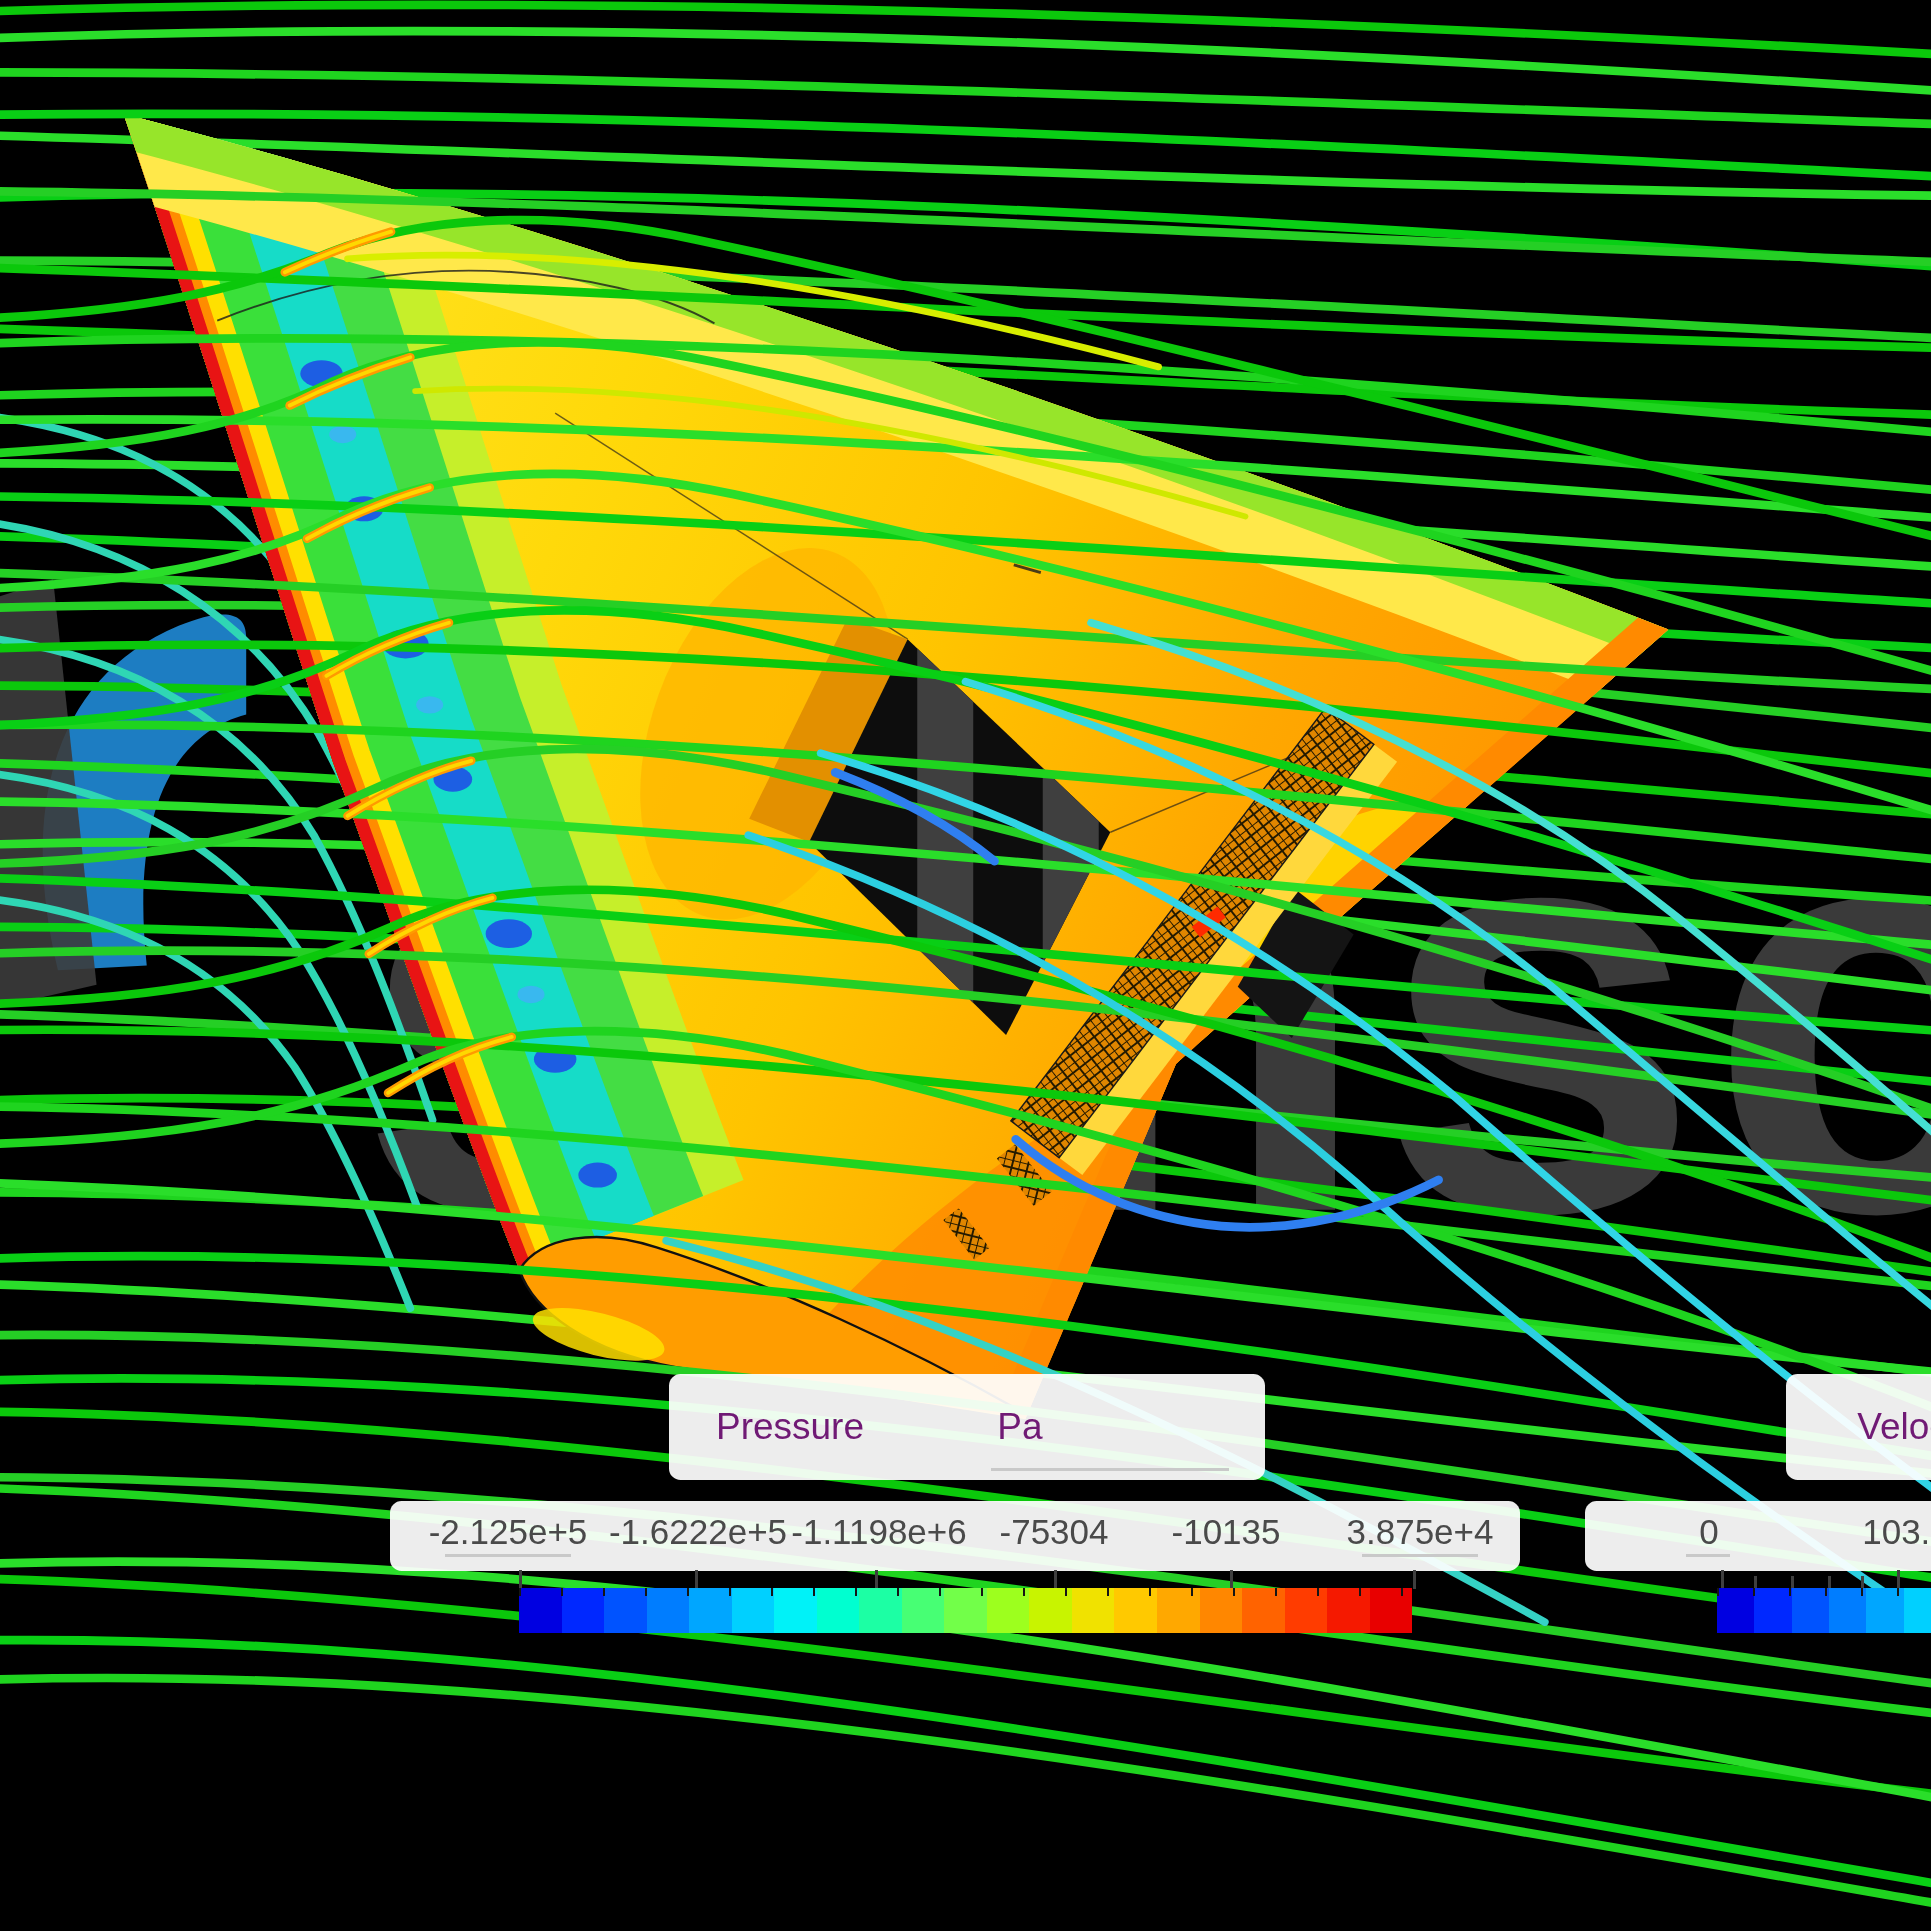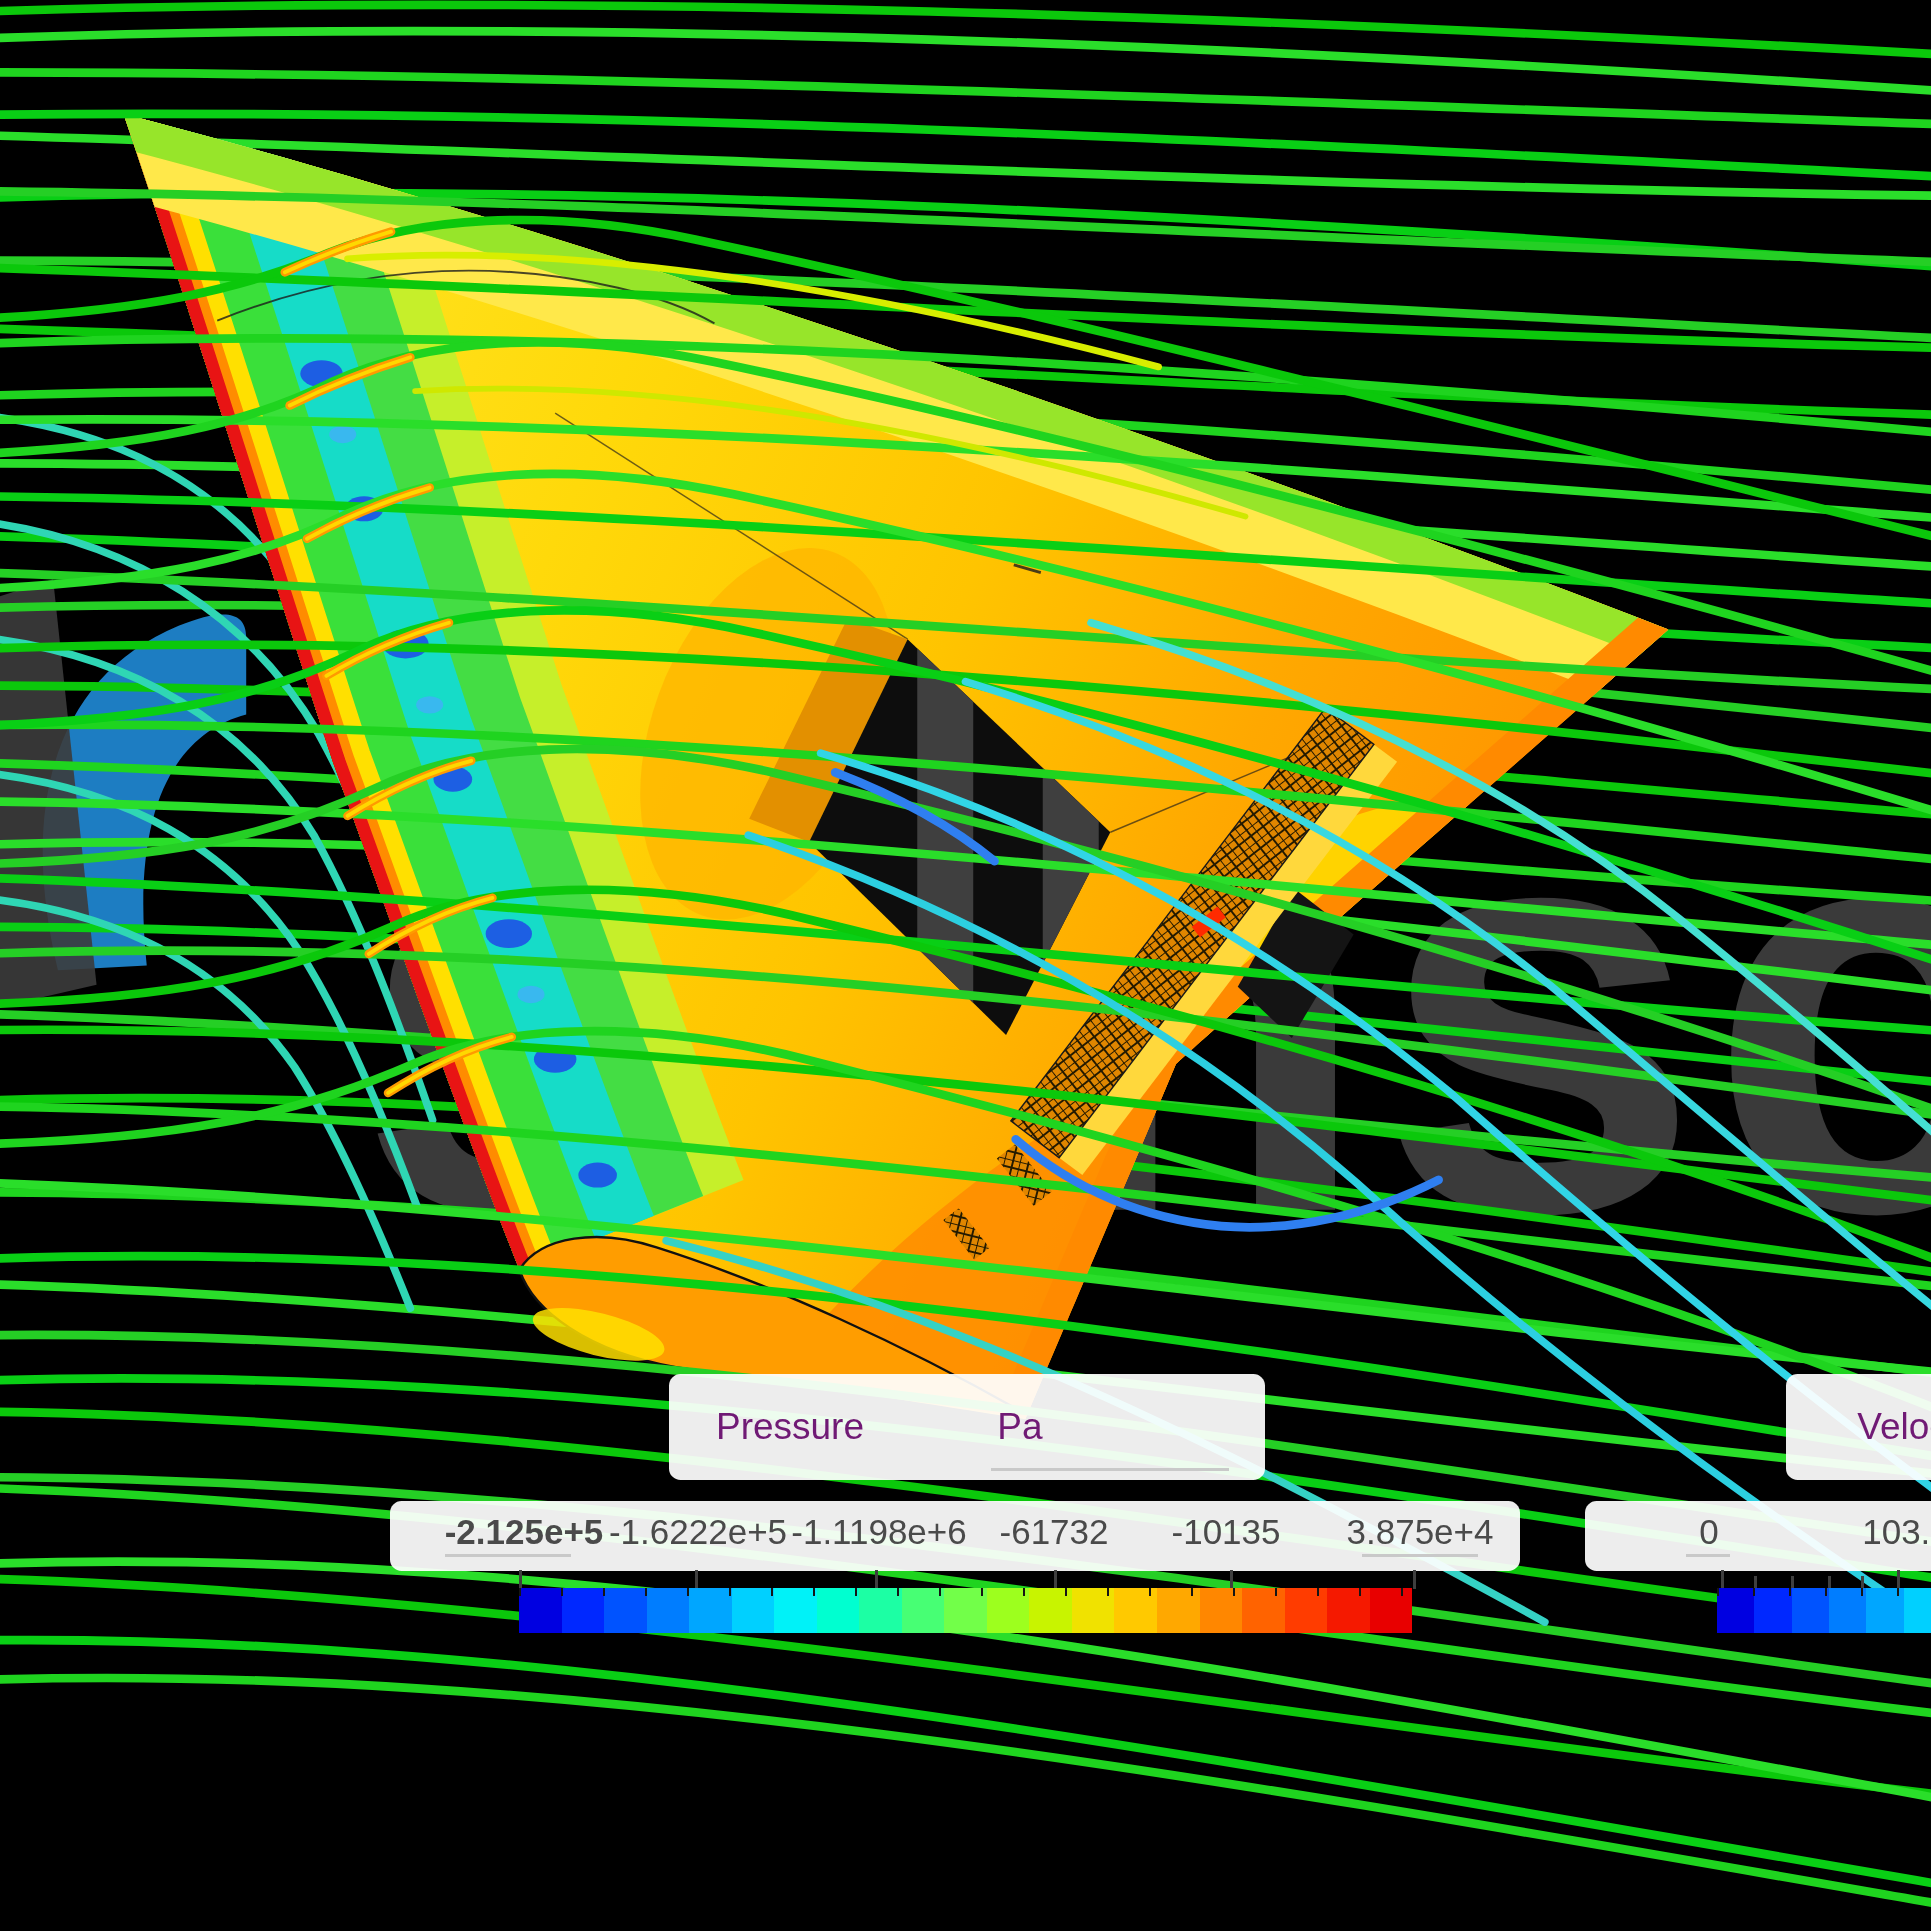--- a/index.html
+++ b/index.html
@@ -204,24 +204,24 @@
     </g>
 </svg>
 
 <div class="panel" style="left:669px;top:1374px;width:596px;height:106px;">
   <span class="lbl" style="left:121px;">Pressure</span>
   <span class="lbl" style="left:351px;">Pa</span>
   <div class="underline" style="left:322px;top:94px;width:238px;"></div>
 </div>
 
 <div class="panel vals" style="left:390px;top:1501px;width:1130px;height:70px;">
-  <span class="val" style="left:134px;font-weight:bold;">-2.125e+5</span>
+  <span class="val" style="left:118px;">-2.125e+5</span>
   <span class="val" style="left:308px;">-1.6222e+5</span>
   <span class="val" style="left:489px;">-1.1198e+6</span>
-  <span class="val" style="left:664px;">-61732</span>
+  <span class="val" style="left:664px;">-75304</span>
   <span class="val" style="left:836px;">-10135</span>
   <span class="val" style="left:1030px;">3.875e+4</span>
   <div class="underline" style="left:55px;top:53px;width:126px;"></div>
   <div class="underline" style="left:972px;top:53px;width:116px;"></div>
 </div>
 
 <div id="pressure-ticks">
     <div class="tick" style="left: 519px; top: 1570px; height: 19.3px; background: rgb(63, 63, 63);"></div>
     <div class="tick" style="left: 695px; top: 1570px; height: 19.3px; background: rgb(63, 63, 63);"></div>
     <div class="tick" style="left: 875px; top: 1570px; height: 19.3px; background: rgb(63, 63, 63);"></div>

